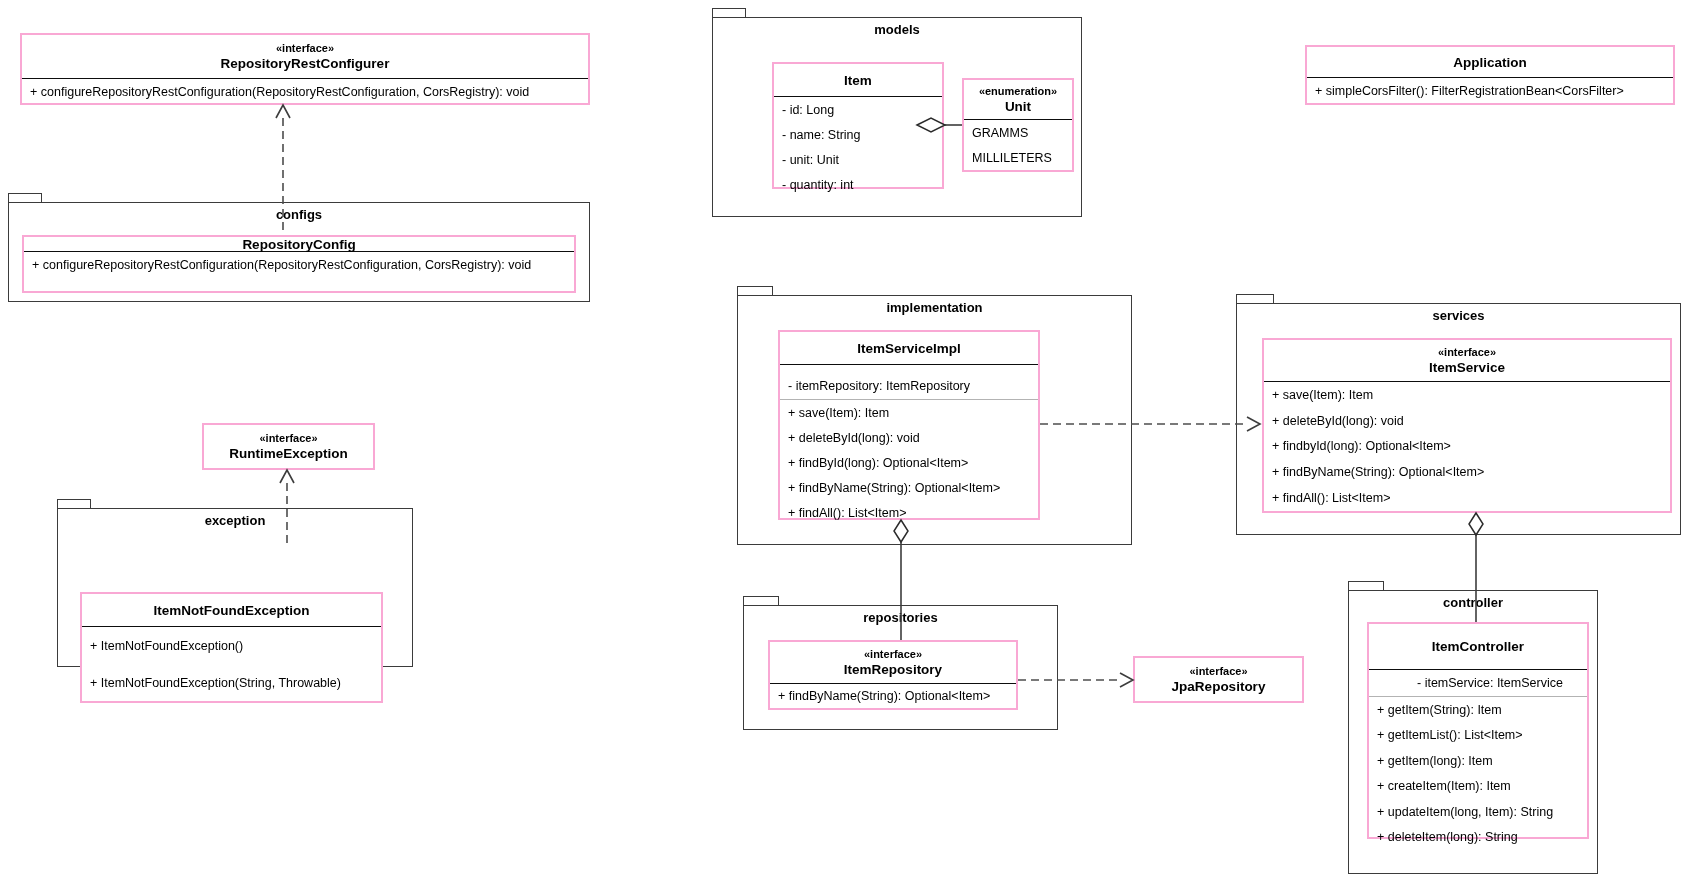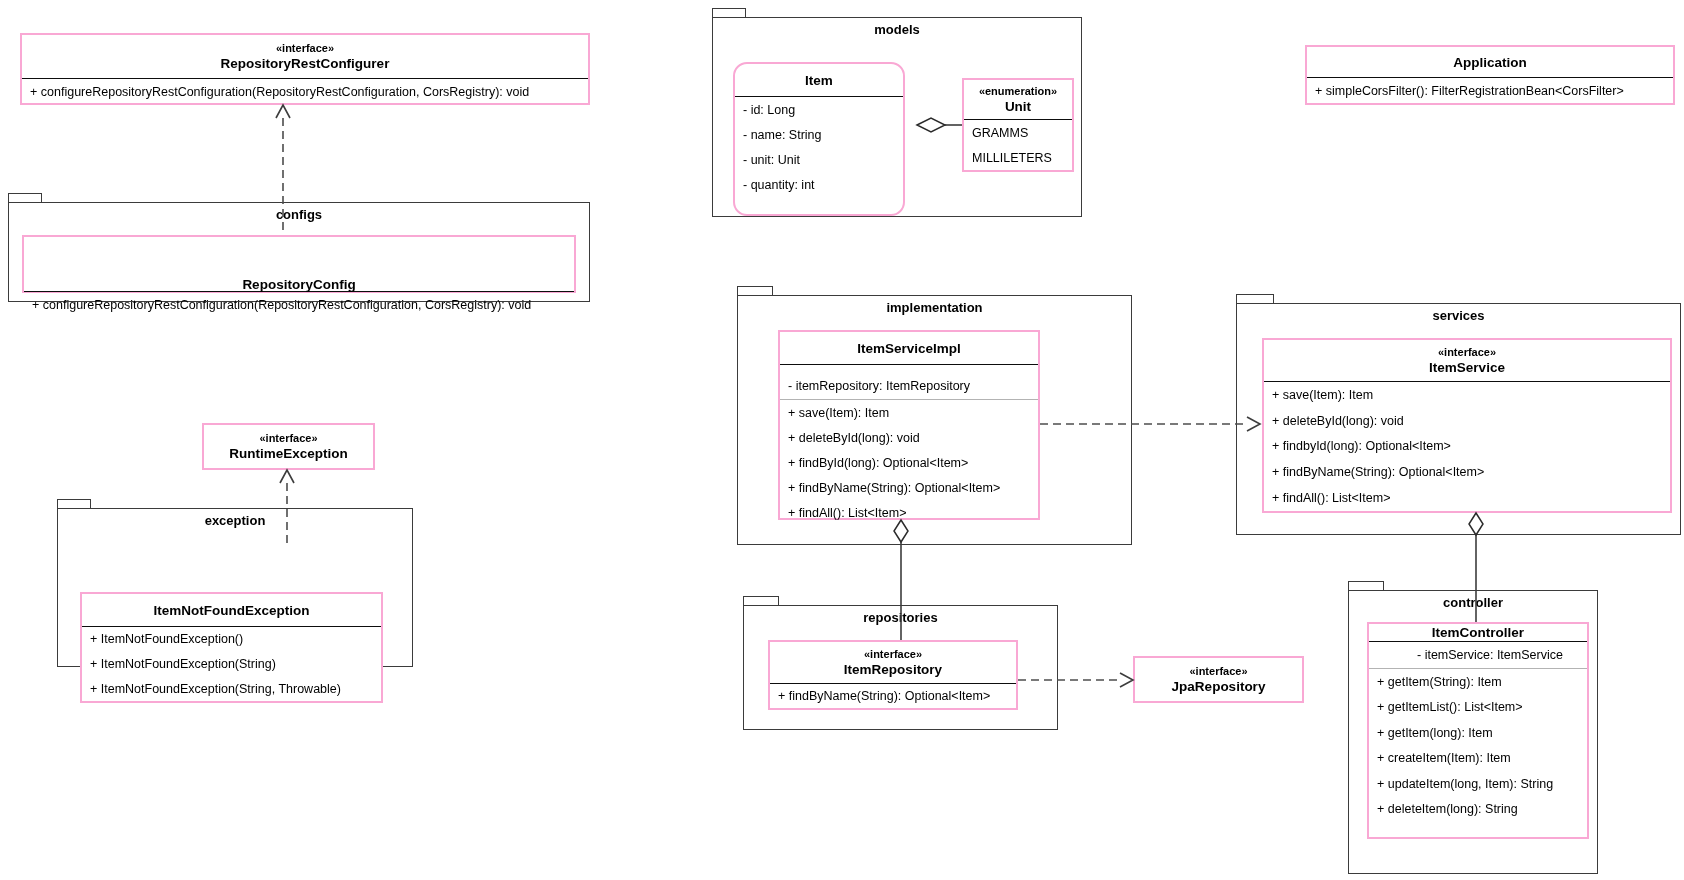--- a/index.html
+++ b/index.html
@@ -75,47 +75,46 @@
     <div class="cls-head sep" style="height:44px;">
       <div class="stereo">«interface»</div>
       <div class="cname">RepositoryRestConfigurer</div>
     </div>
     <div class="sec" style="height:26px;">
       <div class="row">+ configureRepositoryRestConfiguration(RepositoryRestConfiguration, CorsRegistry): void</div>
     </div>
   </div>
 
   <div class="cls" style="left:22px;top:235px;width:554px;height:58px;">
-    <div class="cls-head sep" style="height:15px;margin-top:40px;">
+    <div class="cls-head sep" style="height:15px;">
       <div class="cname">RepositoryConfig</div>
     </div>
     <div class="sec" style="height:26px;">
       <div class="row">+ configureRepositoryRestConfiguration(RepositoryRestConfiguration, CorsRegistry): void</div>
     </div>
   </div>
 
   <div class="cls" style="left:202px;top:423px;width:173px;height:47px;">
     <div class="cls-head" style="height:43px;">
       <div class="stereo">«interface»</div>
       <div class="cname">RuntimeException</div>
     </div>
   </div>
 
   <div class="cls" style="left:80px;top:545px;width:303px;height:111px;margin-top:47px;">
     <div class="cls-head sep" style="height:33px;">
       <div class="cname">ItemNotFoundException</div>
     </div>
     <div class="sec" style="height:74px;">
       <div class="row">+ ItemNotFoundException()</div>
-      <div class="row">+ ItemNotFoundException(String)</div>
       <div class="row">+ ItemNotFoundException(String, Throwable)</div>
     </div>
   </div>
 
-  <div class="cls" style="left:733px;top:62px;width:172px;height:154px;border-radius:14px;">
+  <div class="cls" style="left:772px;top:62px;width:172px;height:127px;">
     <div class="cls-head sep" style="height:33px;">
       <div class="cname">Item</div>
     </div>
     <div class="sec" style="height:101px;">
       <div class="row">- id: Long</div>
       <div class="row">- name: String</div>
       <div class="row">- unit: Unit</div>
       <div class="row">- quantity: int</div>
     </div>
   </div>
@@ -181,21 +180,21 @@
   </div>
 
   <div class="cls" style="left:1133px;top:656px;width:171px;height:47px;">
     <div class="cls-head" style="height:43px;">
       <div class="stereo">«interface»</div>
       <div class="cname">JpaRepository</div>
     </div>
   </div>
 
   <div class="cls" style="left:1367px;top:622px;width:222px;height:217px;">
-    <div class="cls-head sep" style="height:18px;align-items:center;">
+    <div class="cls-head sep" style="height:46px;align-items:center;">
       <div class="cname">ItemController</div>
     </div>
     <div class="sec sep" style="height:27px;padding-left:40px;">
       <div class="row">- itemService: ItemService</div>
     </div>
     <div class="sec" style="height:153px;">
       <div class="row">+ getItem(String): Item</div>
       <div class="row">+ getItemList(): List&lt;Item&gt;</div>
       <div class="row">+ getItem(long): Item</div>
       <div class="row">+ createItem(Item): Item</div>

